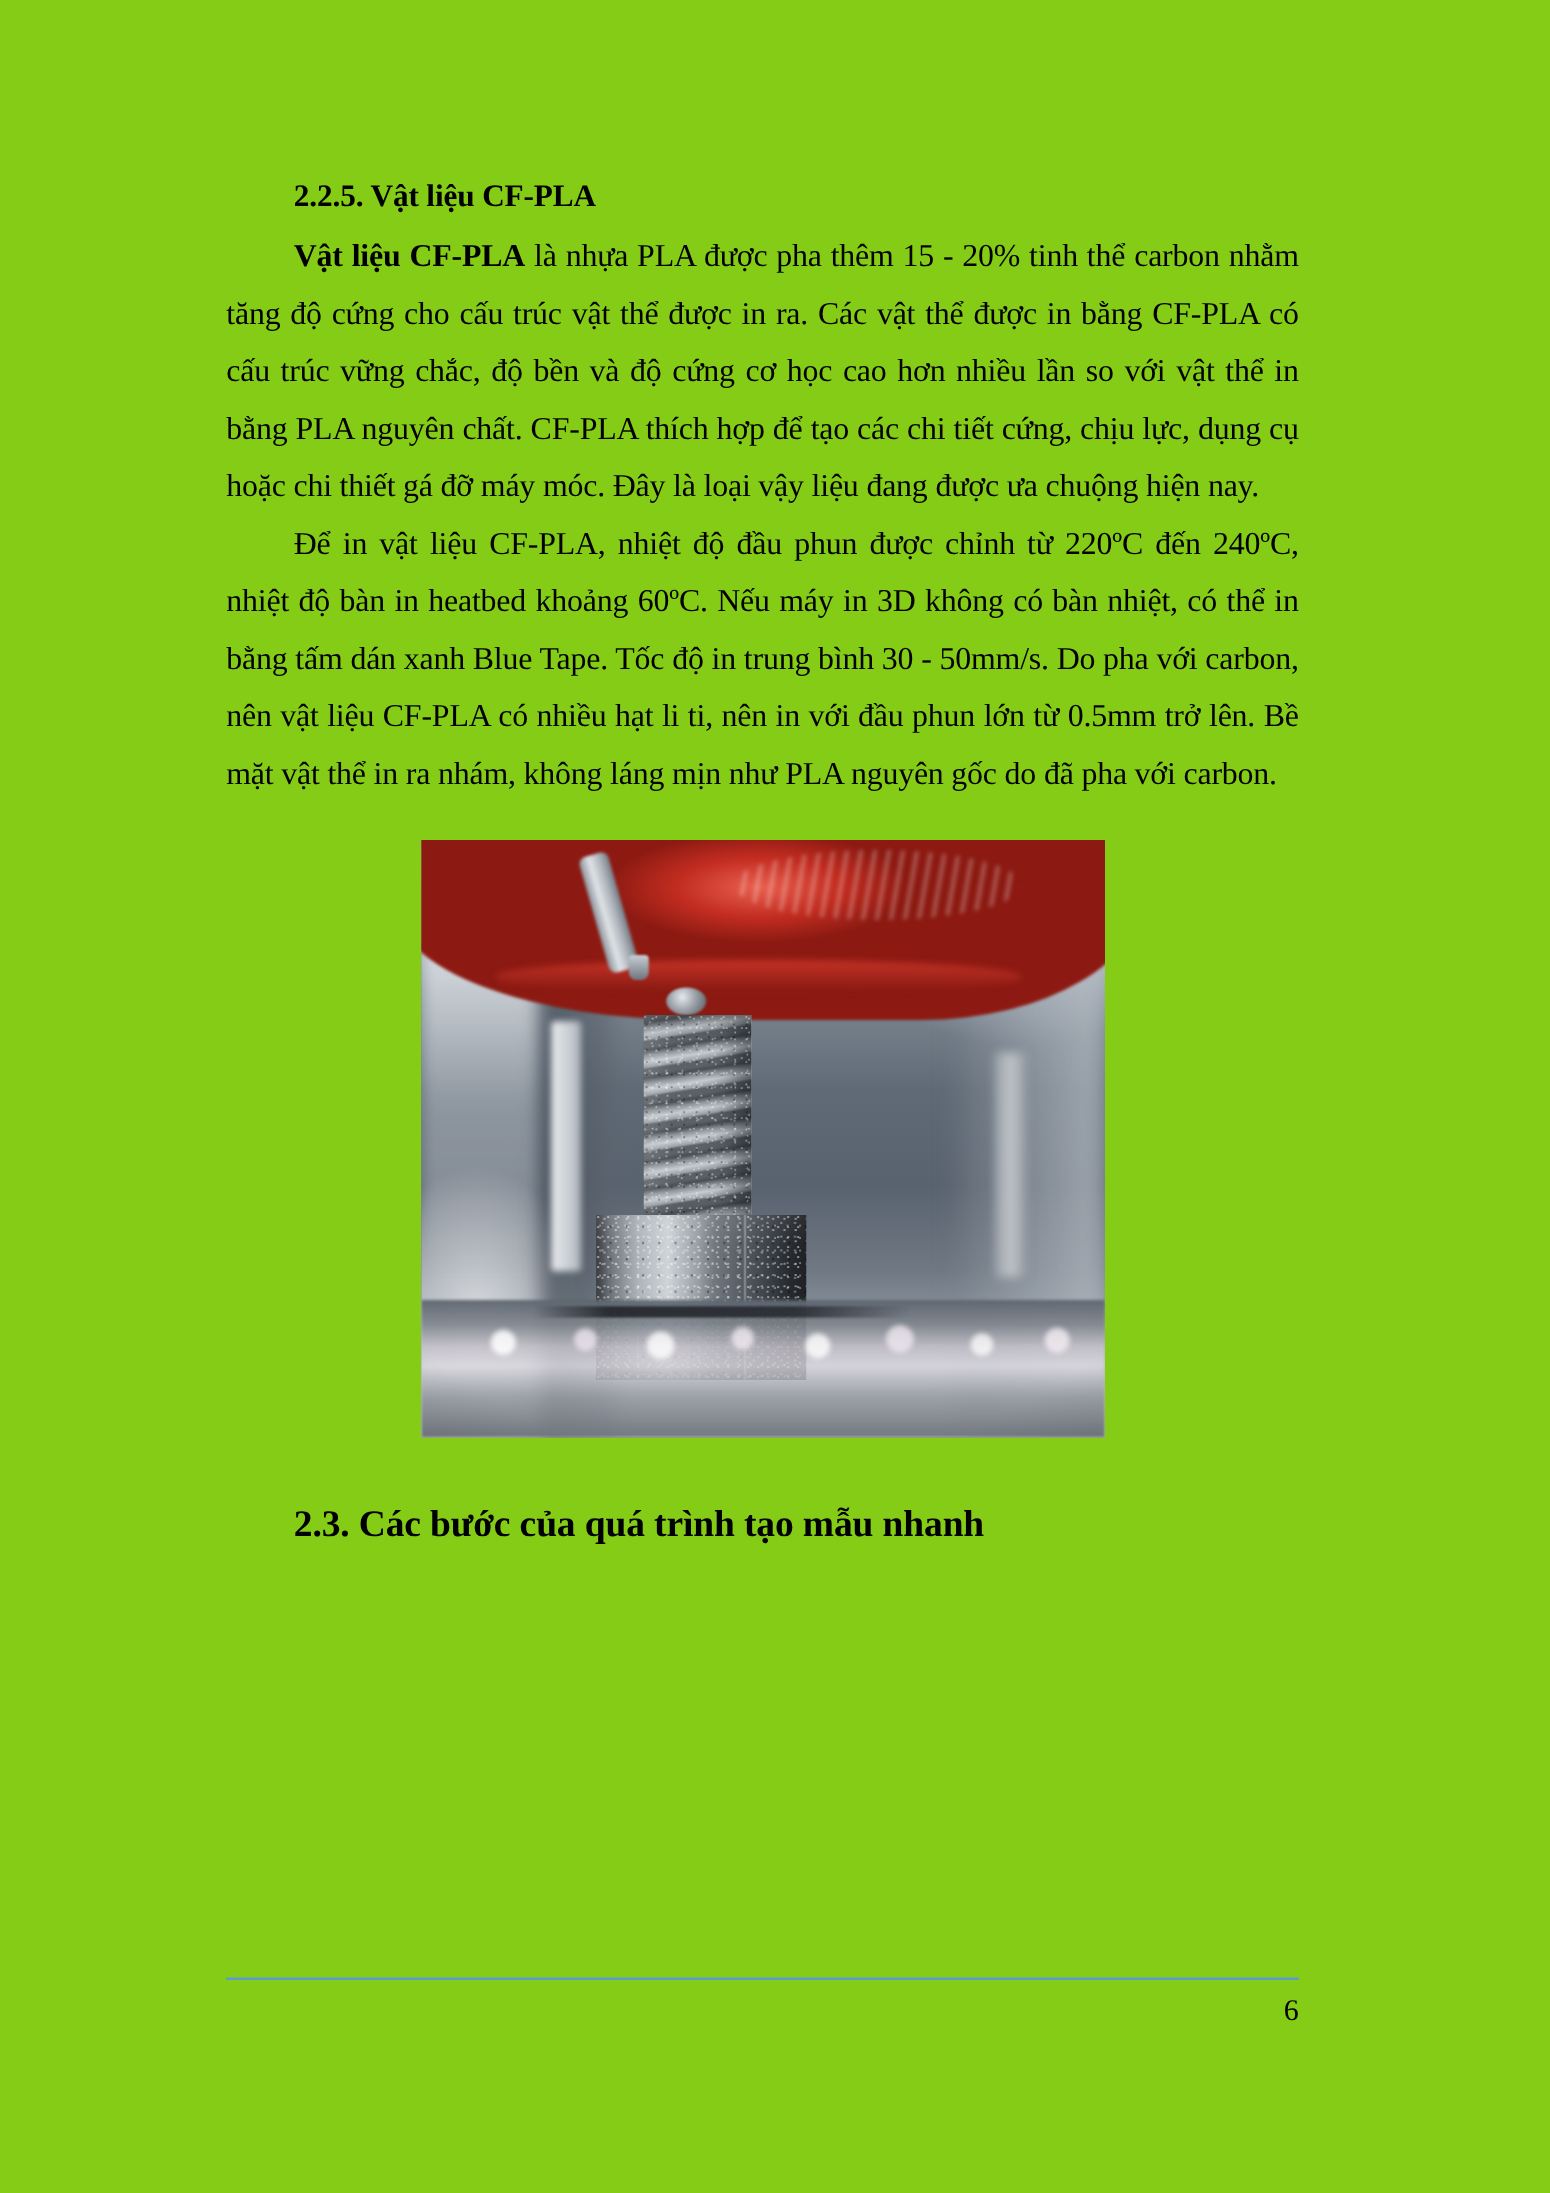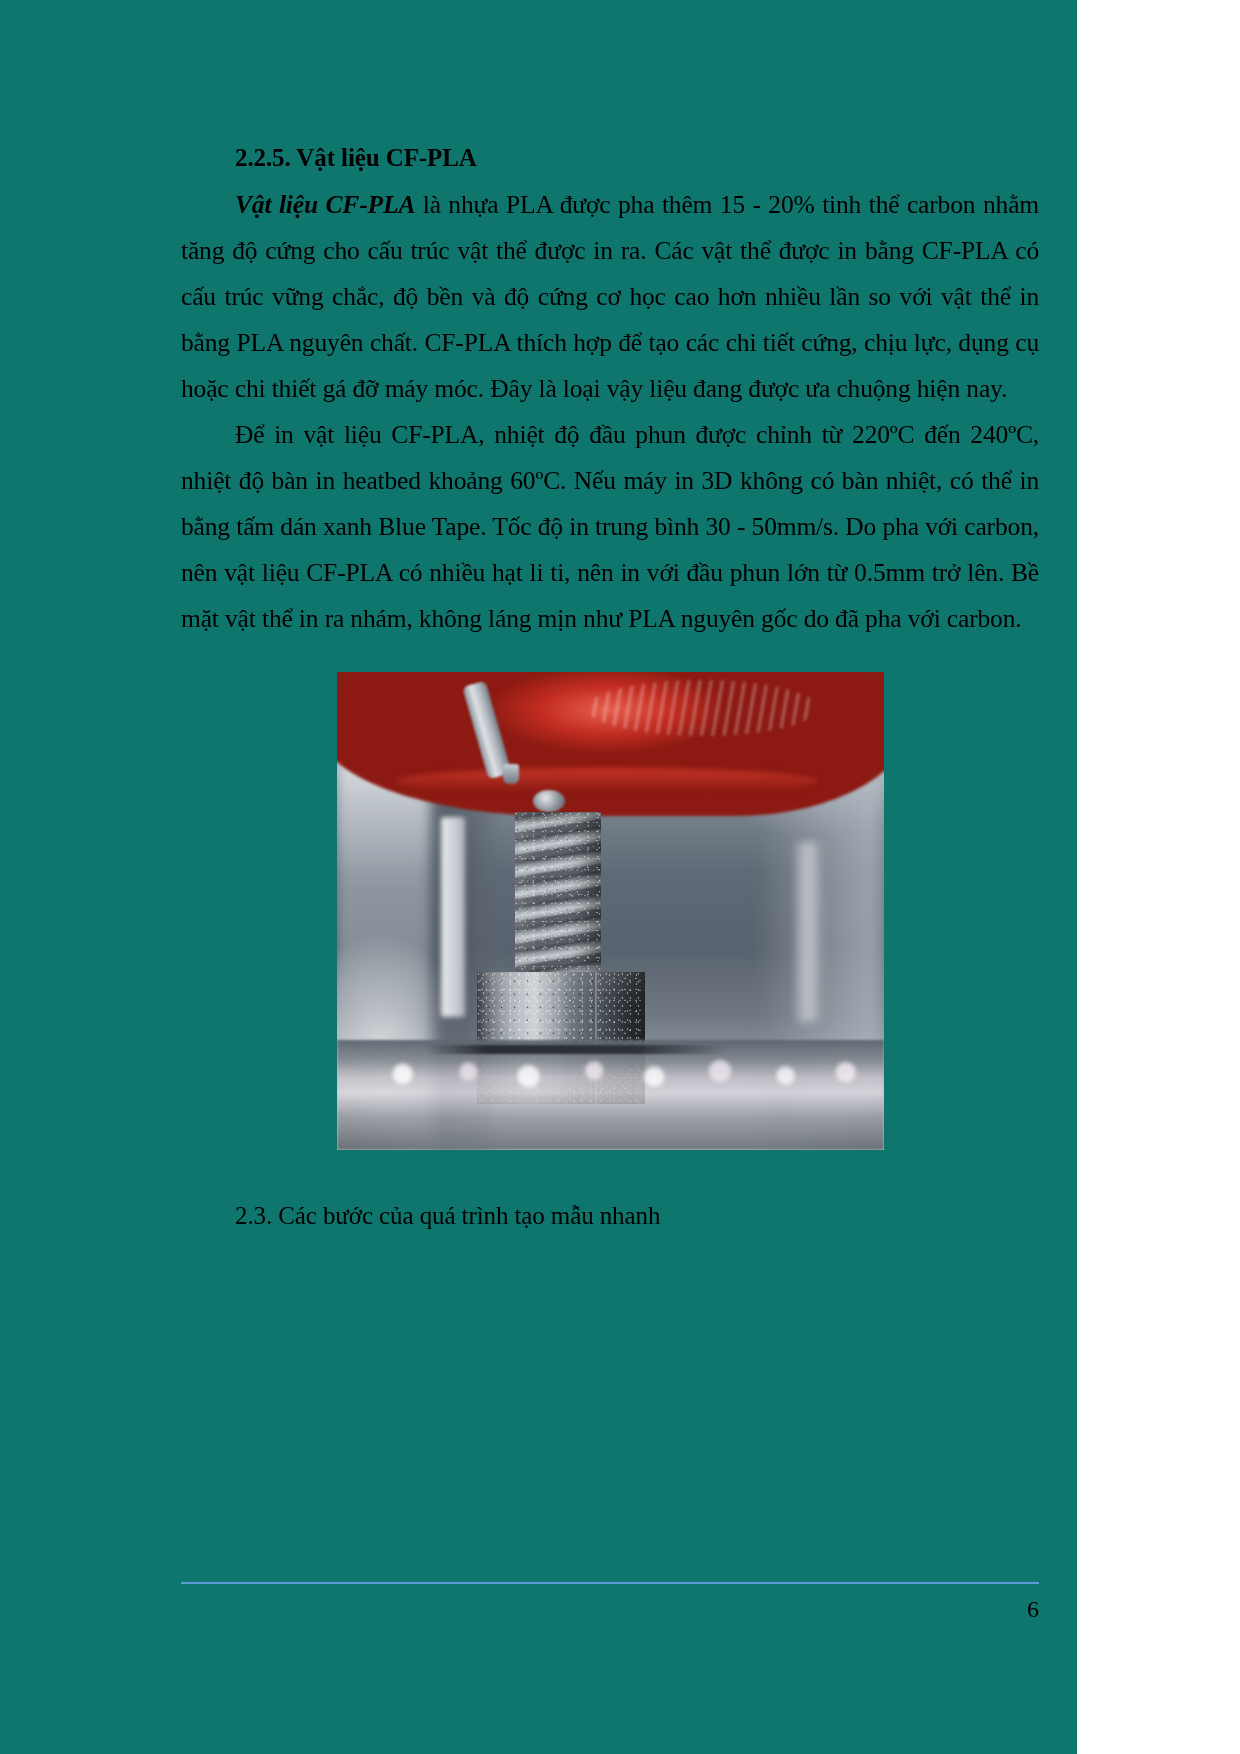--- a/index.html
+++ b/index.html
@@ -13,23 +13,23 @@
     font-family: "Liberation Serif", "DejaVu Serif", serif;
     color: #000000;
     position: relative;
     overflow: hidden;
   }
 
   .page {
     position: absolute;
     left: 0;
     top: 0;
-    width: 1077px;
+    width: 1240px;
     height: 1754px;
-    background: #0f766e;
+    background: #84cc16;
   }
 
   .content {
     position: absolute;
     left: 181px;
     top: 140px;
     width: 858px;
   }
 
   h2.heading {
@@ -48,21 +48,20 @@
     margin: 0;
     padding: 0;
     text-align: justify;
     text-justify: inter-word;
     text-indent: 54px;
     letter-spacing: -0.15px;
   }
 
   p.body-par .lead {
     font-weight: bold;
-    font-style: italic;
   }
 
   .figure {
     margin-top: 30px;
     text-align: center;
   }
 
   .figure-frame {
     position: relative;
     display: inline-block;
@@ -294,22 +293,22 @@
 
   .figure-caption {
     margin-top: 14px;
     font-size: 25px;
     font-weight: bold;
     text-align: center;
     letter-spacing: -0.1px;
   }
 
   h3.heading2 {
-    font-size: 25px;
-    font-weight: normal;
+    font-size: 30px;
+    font-weight: bold;
     margin: 44px 0 0 0;
     padding: 0;
     text-indent: 54px;
     line-height: 1.4;
     letter-spacing: -0.1px;
   }
 
   p.plain {
     font-size: 25.5px;
     line-height: 44px;

